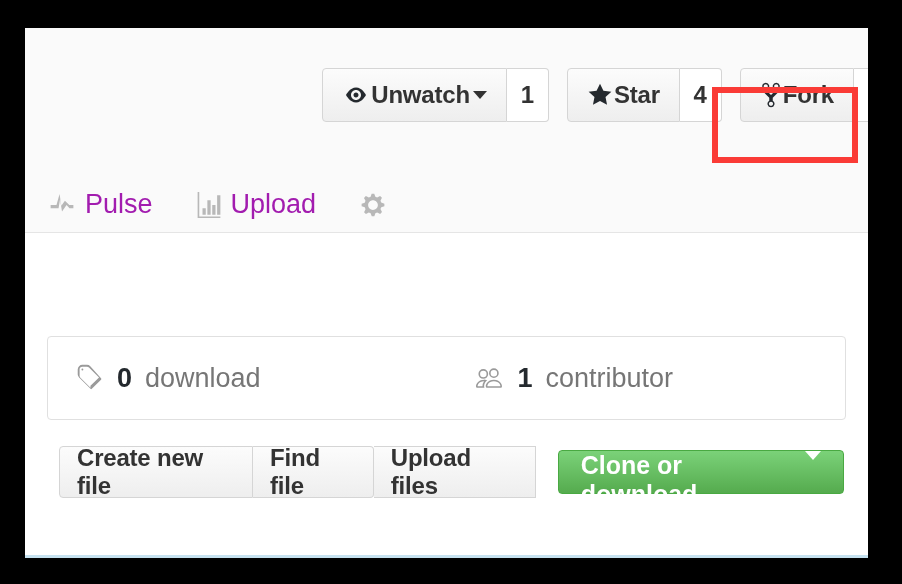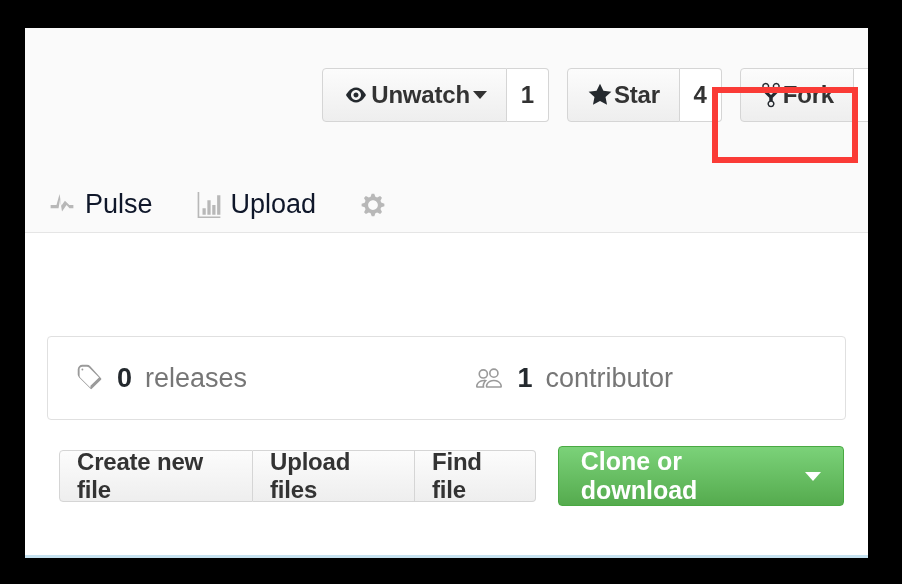--- a/index.html
+++ b/index.html
@@ -119,21 +119,21 @@
     bottom: 8px;
     display: flex;
     align-items: center;
   }
   .nav-item {
     display: flex;
     align-items: center;
     gap: 10px;
     margin-right: 44px;
     font-size: 27px;
-    color: #0f172a;
+    color: #a21caf;
     cursor: pointer;
     user-select: none;
     padding-bottom: 4px;
   }
   .nav-item svg { display: block; flex: none; }
 
   
   .content-gap {
     height: 103px;
     background: #ffffff;
@@ -187,23 +187,23 @@
     color: #333333;
     cursor: pointer;
     user-select: none;
     letter-spacing: -0.2px;
   }
   .fbtn.first { border-radius: 4px 0 0 4px; }
   .fbtn.mid   { border-left: none; }
   .fbtn.last  { border-left: none; border-radius: 0 4px 4px 0; }
   .clone-btn {
     display: flex;
-    align-items: center;
+    align-items: flex-start;
     gap: 12px;
-    height: 60px;
+    height: 44px;
     margin-left: 22px;
     padding: 0 22px;
     box-sizing: border-box;
     background: linear-gradient(#7bd279, #55ab4e);
     border: 1px solid #49a942;
     border-radius: 4px;
     font-size: 25px;
     font-weight: bold;
     color: #ffffff;
     cursor: pointer;
@@ -318,38 +318,38 @@
 
       <div class="overview-box">
 
         <div class="overview-item">
           <span class="icon">
             <svg width="30" height="30" viewBox="0 0 14 16" fill="#9a9a9a">
               <path d="M7.685 1.72a2.49 2.49 0 0 0-1.76-.726H3.48A2.5 2.5 0 0 0 .98 3.494v2.436c0 .663.264 1.3.733 1.767l6.09 6.09a.5.5 0 0 0 .707 0l4.91-4.91a.5.5 0 0 0 0-.707L7.685 1.72zM3.48 2.994a.5.5 0 1 1 0 1 .5.5 0 0 1 0-1zm4.3 10.2L2.42 7.834a1.5 1.5 0 0 1-.44-1.06V3.494a1.5 1.5 0 0 1 1.5-1.5h2.445c.398 0 .78.158 1.06.44l5.36 5.36-4.565 4.4z"></path>
             </svg>
           </span>
           <span class="num">0</span>
-          <span>releases</span>
+          <span>download</span>
         </div>
 
         <div class="overview-item">
           <span class="icon">
             <svg width="32" height="26" viewBox="0 0 16 16" fill="#9a9a9a">
               <path d="M15 14s1 0 1-1-1-4-5-4-5 3-5 4 1 1 1 1h8zm-7.978-1A.261.261 0 0 1 7 12.996c.001-.264.167-1.03.76-1.72C8.312 10.629 9.282 10 11 10c1.717 0 2.687.63 3.24 1.276.593.69.758 1.457.76 1.72l-.008.002a.274.274 0 0 1-.014.002H7.022zM11 7a2 2 0 1 0 0-4 2 2 0 0 0 0 4zm3-2a3 3 0 1 1-6 0 3 3 0 0 1 6 0zM6.936 9.28a5.88 5.88 0 0 0-1.23-.247A7.35 7.35 0 0 0 5 9c-4 0-5 3-5 4 0 .667.333 1 1 1h4.216A2.238 2.238 0 0 1 5 13c0-1.01.377-2.042 1.09-2.904.243-.294.526-.569.846-.816zM4.92 10A5.493 5.493 0 0 0 4 13H1c0-.26.164-1.03.76-1.724.545-.636 1.492-1.256 3.16-1.275zM1.5 5.5a3 3 0 1 1 6 0 3 3 0 0 1-6 0zm3-2a2 2 0 1 0 0 4 2 2 0 0 0 0-4z"></path>
             </svg>
           </span>
           <span class="num">1</span>
           <span>contributor</span>
         </div>
       </div>
 
       <div class="file-actions">
         <div class="fbtn first">Create new file</div>
+        <div class="fbtn last">Find file</div>
         <div class="fbtn mid">Upload files</div>
-        <div class="fbtn last">Find file</div>
         <div class="clone-btn">
           <span>Clone or download</span>
           <span class="caret-white"></span>
         </div>
       </div>
     </div>
 
     <div class="bottom-rule"></div>
   </div>
 </div>

